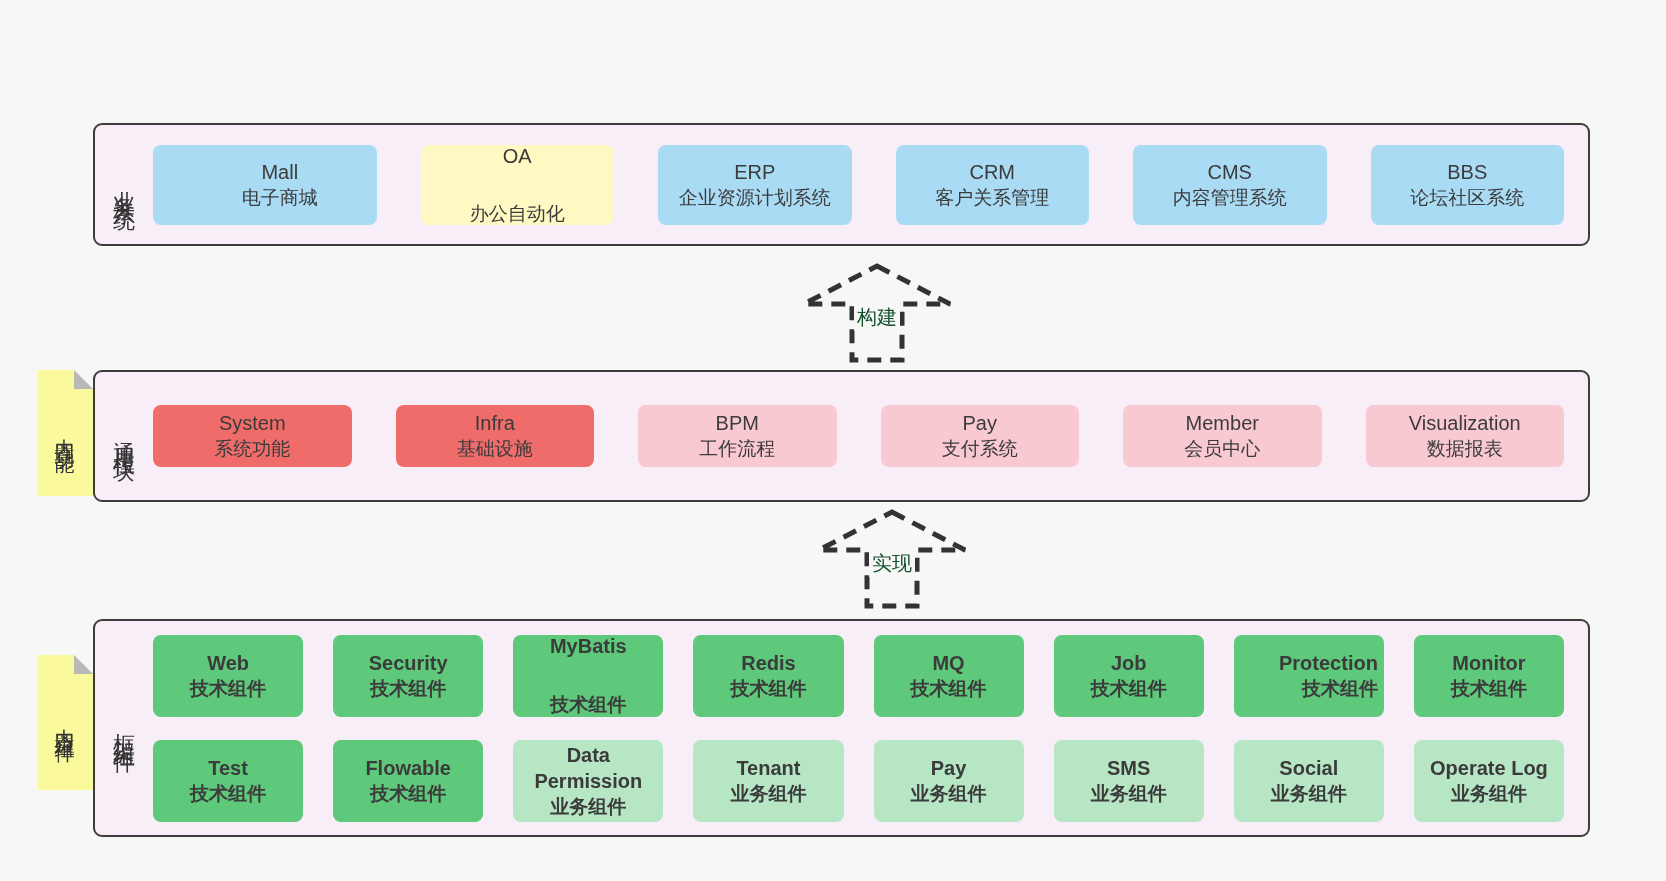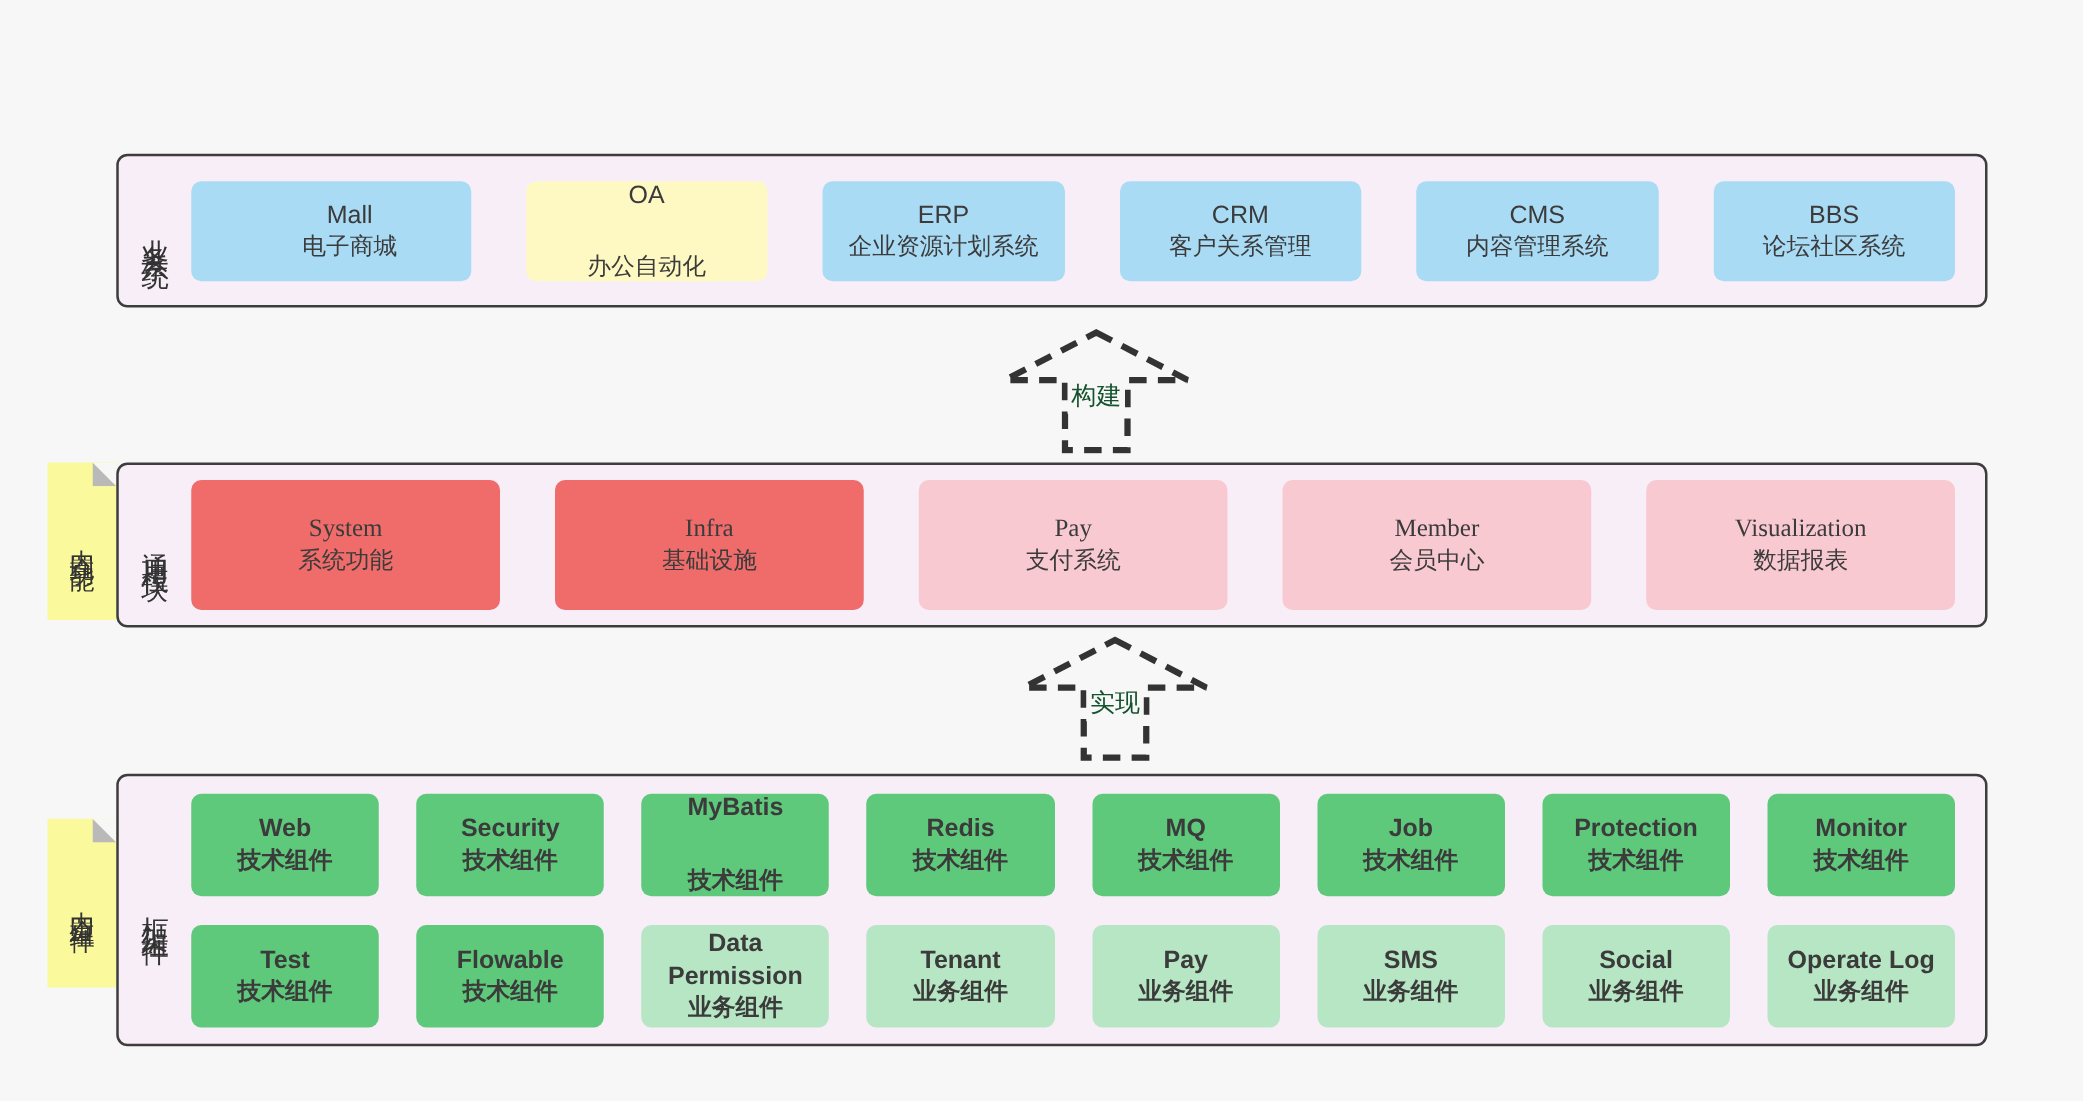--- a/index.html
+++ b/index.html
@@ -17,21 +17,21 @@
         letter-spacing:6px;color:#333;}
   .band-boxes{flex:1;display:flex;align-items:center;gap:44px;padding-right:24px;}
   .rows-wrap{flex:1;display:flex;flex-direction:column;justify-content:center;
         gap:23px;padding-right:24px;}
   .rows-wrap .band-boxes{flex:0 0 auto;gap:30px;padding-right:0;align-items:stretch;font-weight:bold;}
 
   
   .box{flex:1;height:80px;border-radius:8px;display:flex;flex-direction:column;
         justify-content:center;text-align:center;color:#3b3b3b;padding:0 6px;
         box-sizing:border-box;}
-  .band-modules .box{height:104px;font-family:Liberation Serif, serif;}
+  .band-modules .box{height:62px;}
   .rows-wrap .box{height:82px;}
   .box-en{font-size:20px;line-height:26px;}
   .box-zh{font-size:19px;line-height:26px;}
 
   
   .arrow{position:absolute;width:152px;height:100px;}
   .arrow-1{left:801px;top:263px;}
   .arrow-2{left:816px;top:509px;}
   .arrow-svg{width:100%;height:100%;display:block;}
   .arrow-shape{fill:none;stroke-width:5;stroke-linecap:butt;stroke-dasharray:14 9;}
@@ -102,20 +102,24 @@
     <div class="band-boxes">
         <div class="box" style="background: rgb(239, 108, 107);">
           <div class="box-en">System</div>
           <div class="box-zh">系统功能</div>
         </div>
         <div class="box" style="background: rgb(239, 108, 107);">
           <div class="box-en">Infra</div>
           <div class="box-zh">基础设施</div>
         </div>
         <div class="box" style="background: rgb(249, 201, 210);">
+          <div class="box-en">BPM</div>
+          <div class="box-zh">工作流程</div>
+        </div>
+        <div class="box" style="background: rgb(249, 201, 210);">
           <div class="box-en">Pay</div>
           <div class="box-zh">支付系统</div>
         </div>
         <div class="box" style="background: rgb(249, 201, 210);">
           <div class="box-en">Member</div>
           <div class="box-zh">会员中心</div>
         </div>
         <div class="box" style="background: rgb(249, 201, 210);">
           <div class="box-en">Visualization</div>
           <div class="box-zh">数据报表</div>
@@ -159,21 +163,21 @@
             <div class="box-zh">技术组件</div>
           </div>
           <div class="box" style="background: rgb(94, 201, 123);">
             <div class="box-en">MQ</div>
             <div class="box-zh">技术组件</div>
           </div>
           <div class="box" style="background: rgb(94, 201, 123);">
             <div class="box-en">Job</div>
             <div class="box-zh">技术组件</div>
           </div>
-          <div class="box" style="background: rgb(94, 201, 123);">
+          <div class="box" style="background: rgb(94, 201, 123); align-items: flex-end;">
             <div class="box-en">Protection</div>
             <div class="box-zh">技术组件</div>
           </div>
           <div class="box" style="background: rgb(94, 201, 123);">
             <div class="box-en">Monitor</div>
             <div class="box-zh">技术组件</div>
           </div>
         </div>
       <div class="band-boxes">
           <div class="box" style="background: rgb(94, 201, 123); align-items: center;">

